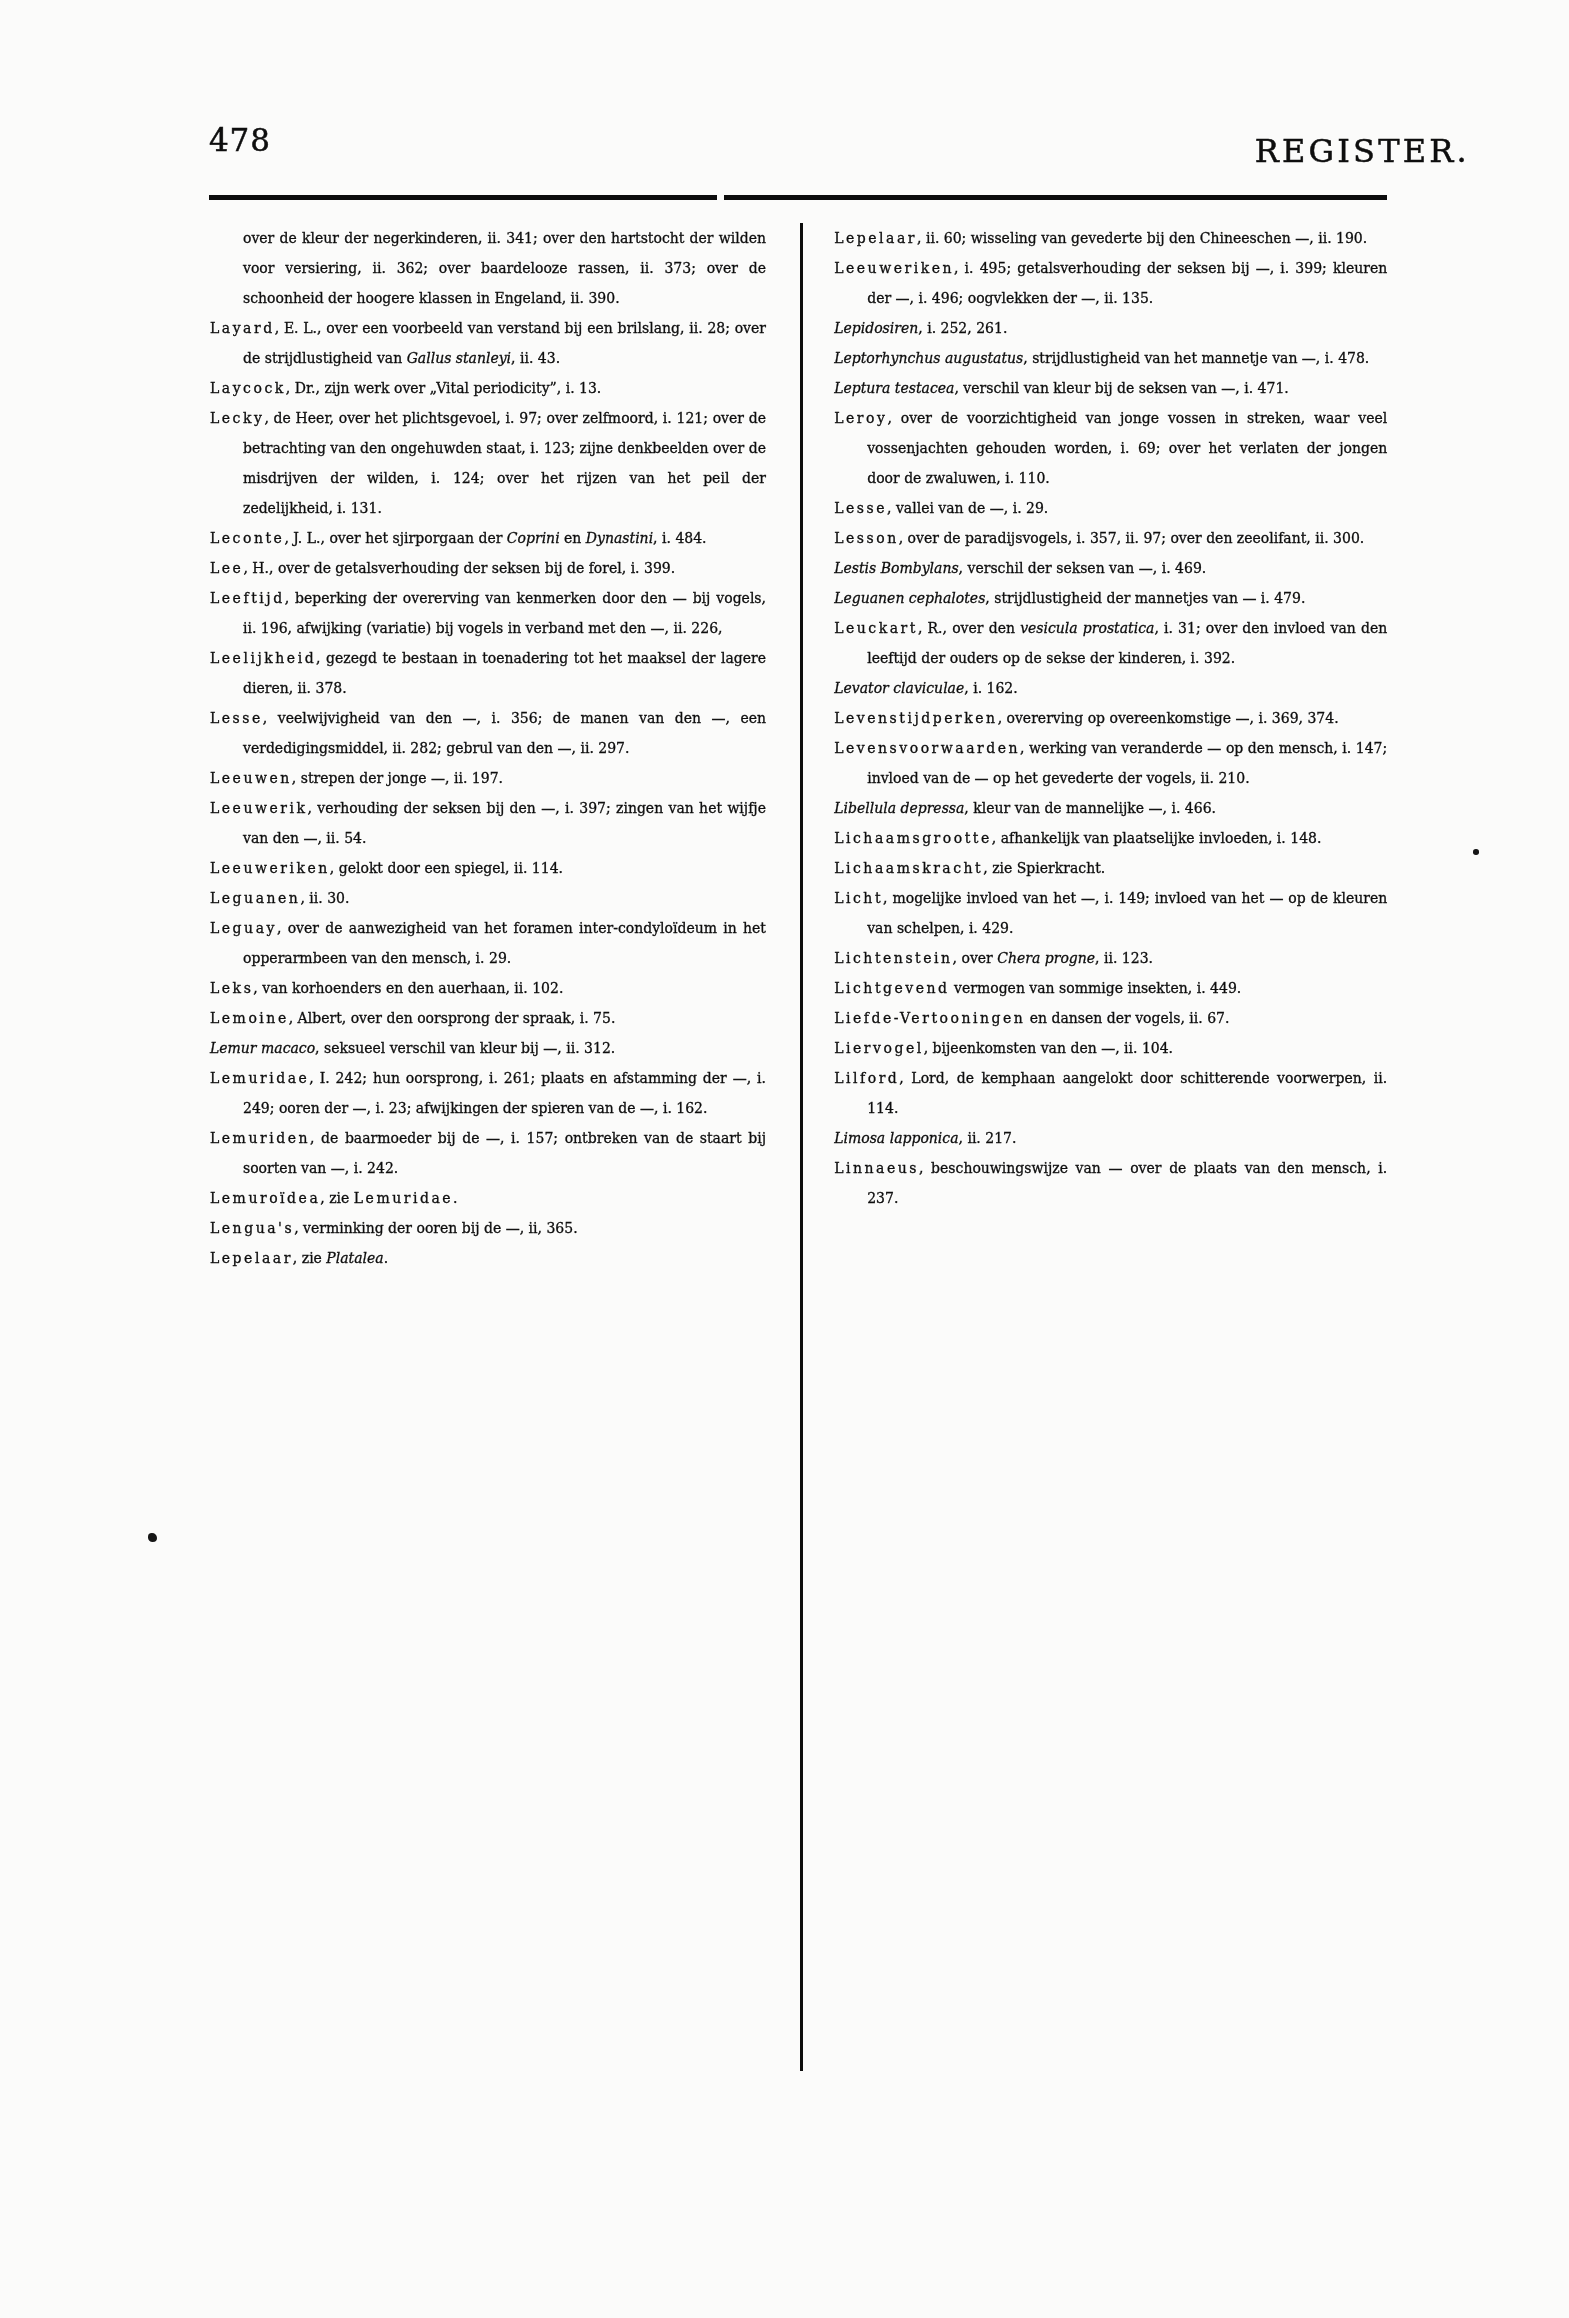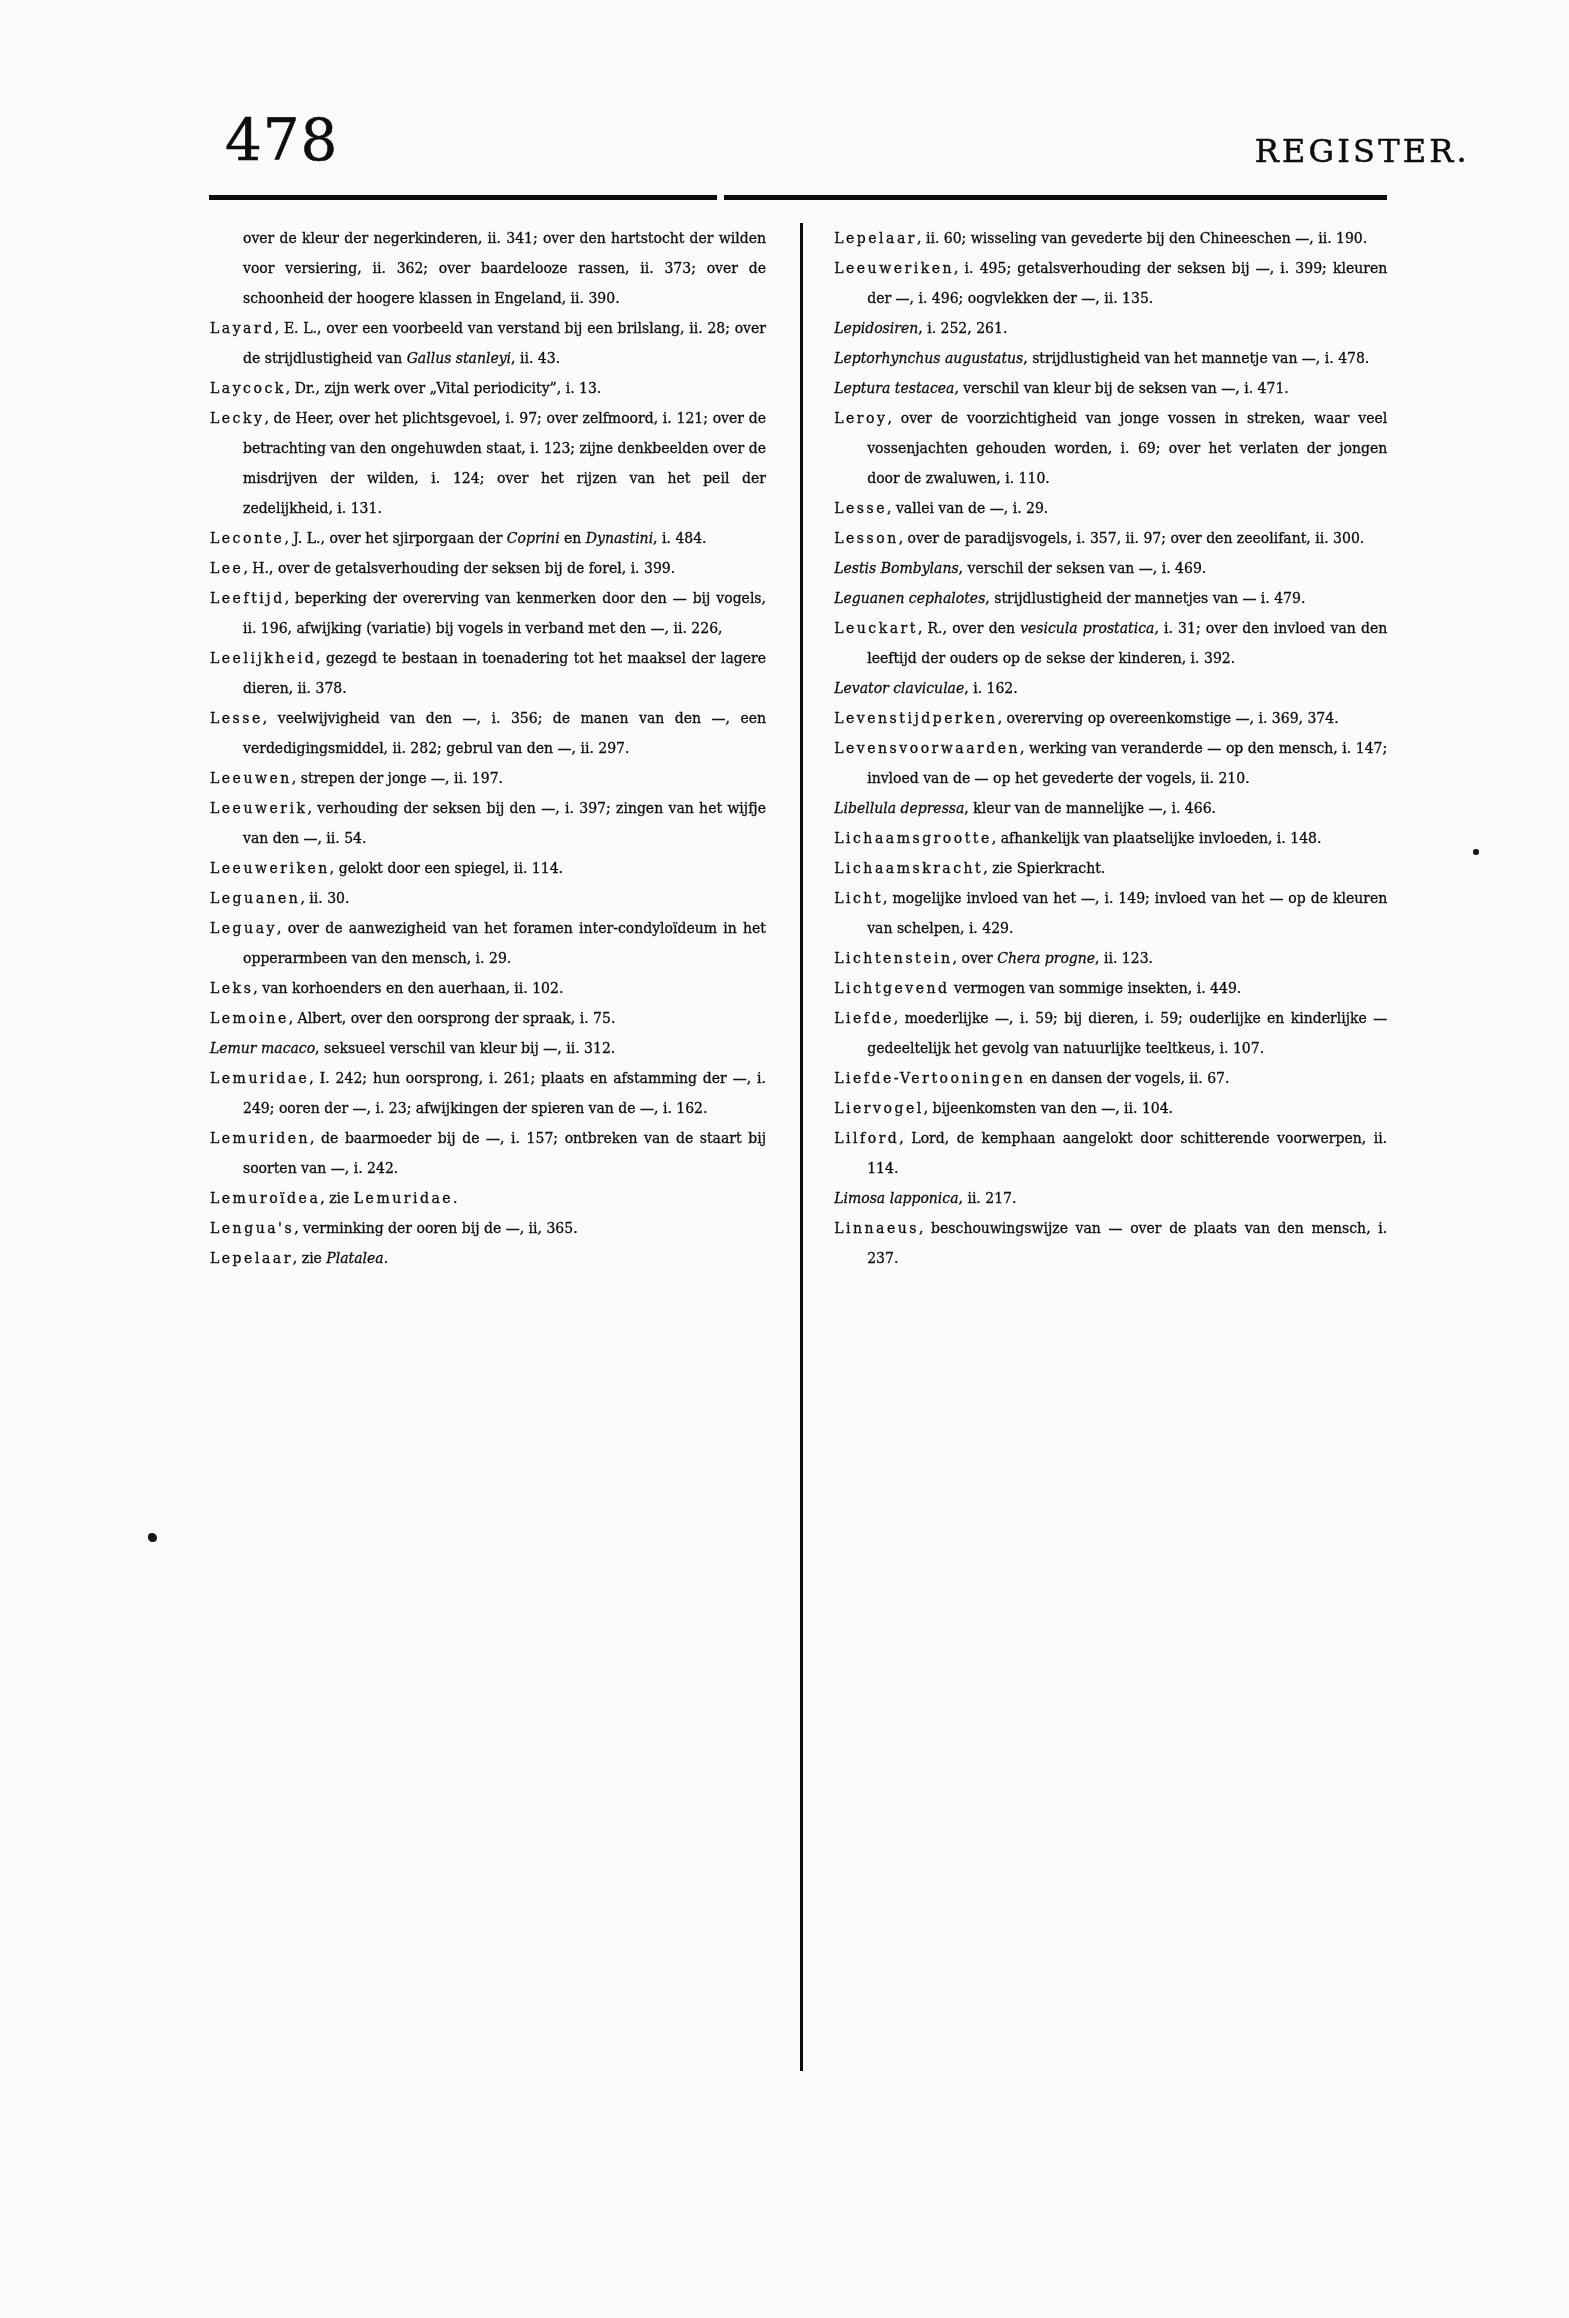--- a/index.html
+++ b/index.html
@@ -8,23 +8,22 @@
     background: #fbfbfa;
     color: #0e0e0e;
     font-family: "DejaVu Serif", "Liberation Serif", serif;
     position: relative;
     overflow: hidden;
   }
   .page { position: absolute; inset: 0; }
 
   .page-number {
     position: absolute; left: 209px; top: 117px;
-    font-size: 58px; line-height: 46px;
+    font-size: 31px; line-height: 46px;
     letter-spacing: 0.9px;
-    margin-left: 16px;
     -webkit-text-stroke: 0.5px currentColor;
   }
   .running-title {
     position: absolute; left: 0; top: 135px; width: 1470px;
     text-align: right;
     font-size: 32px; line-height: 32px;
     letter-spacing: 3.2px;
     -webkit-text-stroke: 0.5px currentColor;
   }
 
@@ -122,21 +121,20 @@
         <p class="entry"><span class="hw">Leuckart</span><span>, R., over den </span><span class="it">vesicula prostatica</span><span>, i. 31; over den invloed van den leeftijd der ouders op de sekse der kinderen, i. 392.</span></p>
         <p class="entry"><span class="it">Levator claviculae</span><span>, i. 162.</span></p>
         <p class="entry"><span class="hw">Levenstijdperken</span><span>, overerving op overeenkomstige —, i. 369, 374.</span></p>
         <p class="entry"><span class="hw">Levensvoorwaarden</span><span>, werking van veranderde — op den mensch, i. 147; invloed van de — op het gevederte der vogels, ii. 210.</span></p>
         <p class="entry"><span class="it">Libellula depressa</span><span>, kleur van de mannelijke —, i. 466.</span></p>
         <p class="entry"><span class="hw">Lichaamsgrootte</span><span>, afhankelijk van plaatselijke invloeden, i. 148.</span></p>
         <p class="entry"><span class="hw">Lichaamskracht</span><span>, zie Spierkracht.</span></p>
         <p class="entry"><span class="hw">Licht</span><span>, mogelijke invloed van het —, i. 149; invloed van het — op de kleuren van schelpen, i. 429.</span></p>
         <p class="entry"><span class="hw">Lichtenstein</span><span>, over </span><span class="it">Chera progne</span><span>, ii. 123.</span></p>
         <p class="entry"><span class="hw">Lichtgevend</span><span> vermogen van sommige insekten, i. 449.</span></p>
-        <p class="entry"><span class="hw">Liefde</span><span>, moederlijke —, i. 59; bij dieren, i. 59; ouderlijke en kinderlijke — gedeeltelijk het gevolg van natuurlijke teeltkeus, i. 107.</span></p>
         <p class="entry"><span class="hw">Liefde-Vertooningen</span><span> en dansen der vogels, ii. 67.</span></p>
         <p class="entry"><span class="hw">Liervogel</span><span>, bijeenkomsten van den —, ii. 104.</span></p>
         <p class="entry"><span class="hw">Lilford</span><span>, Lord, de kemphaan aangelokt door schitterende voorwerpen, ii. 114.</span></p>
         <p class="entry"><span class="it">Limosa lapponica</span><span>, ii. 217.</span></p>
         <p class="entry"><span class="hw">Linnaeus</span><span>, beschouwingswijze van — over de plaats van den mensch, i. 237.</span></p>
       </div>
   </div>
 
   <div class="speck speck-1"></div>
   <div class="speck speck-2"></div>

